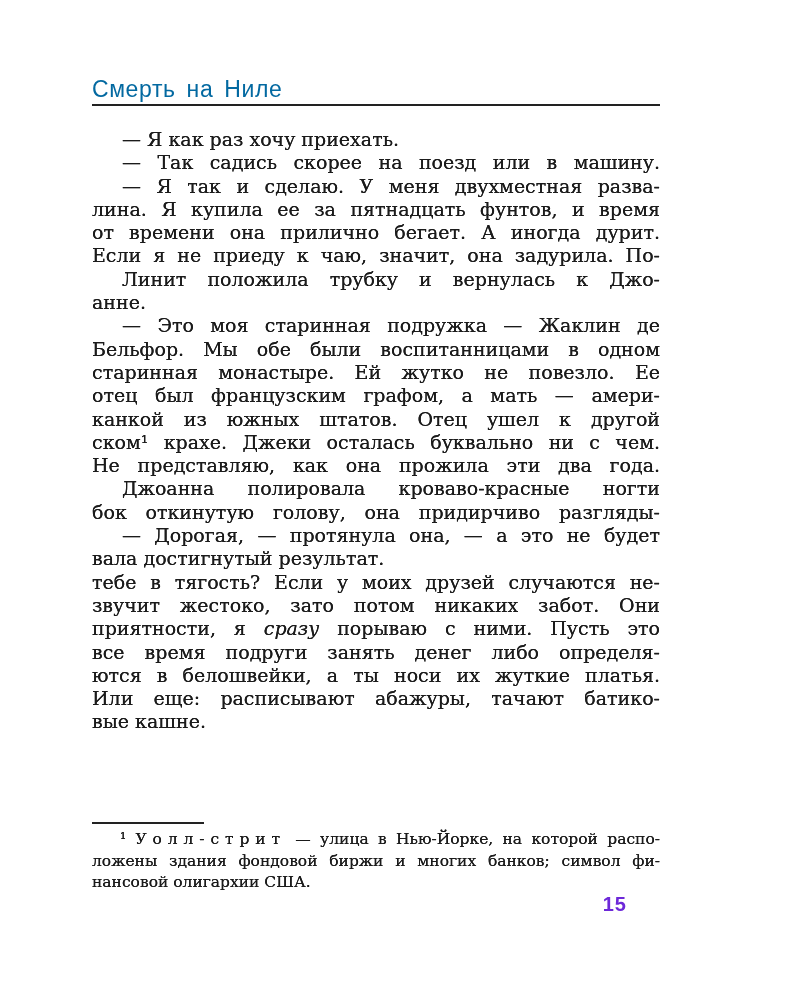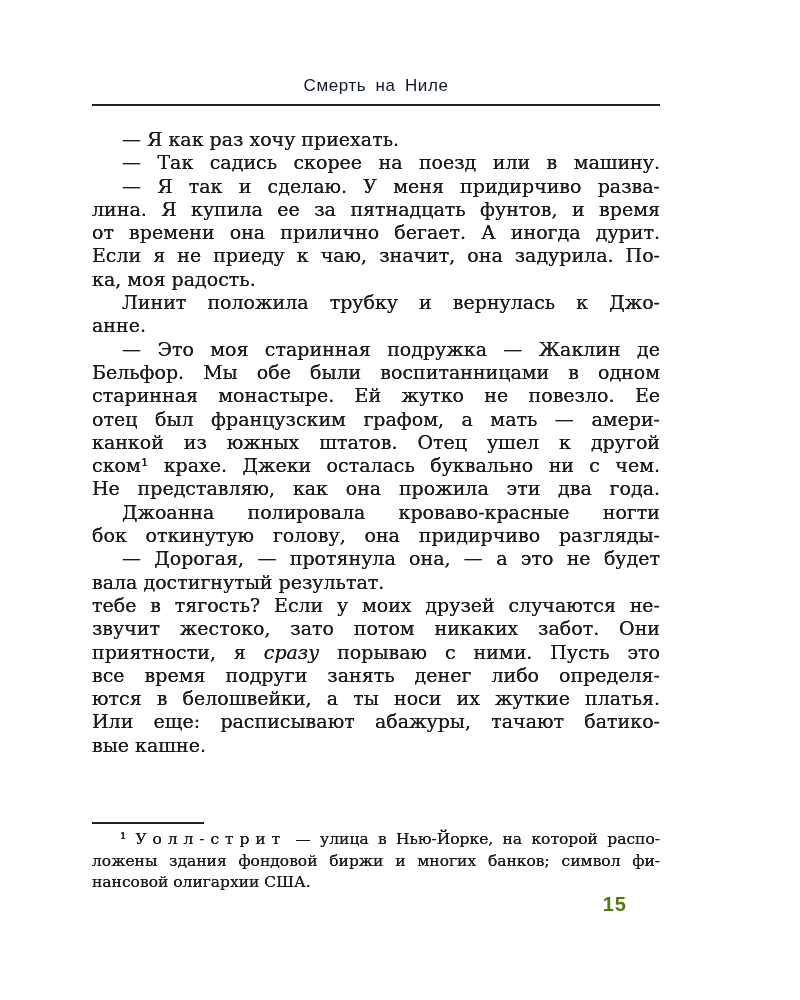--- a/index.html
+++ b/index.html
@@ -16,26 +16,26 @@
     height: 1000px;
     background: #ffffff;
     font-family: "DejaVu Serif", serif;
     color: #1b1b1b;
   }
   .running-header {
     position: absolute;
     top: 76px;
     left: 92px;
     width: 568px;
-    text-align: center;
+    text-align: left;
     font-family: "Liberation Sans", sans-serif;
-    font-size: 17px;
+    font-size: 23px;
     letter-spacing: 0.6px;
     word-spacing: 4px;
-    color: #0f172a;
+    color: #0369a1;
   }
   .header-rule {
     position: absolute;
     top: 104px;
     left: 92px;
     width: 568px;
     height: 2px;
     background: #222222;
   }
   .body-text {
@@ -78,38 +78,37 @@
   .footnote-text .line { height: 21.5px; }
   .footnote-text .line.indent { text-indent: 28px; }
   .page-number {
     position: absolute;
     top: 893px;
     right: 173px;
     font-family: "Liberation Sans", sans-serif;
     font-weight: bold;
     font-size: 20px;
     letter-spacing: 1px;
-    color: #4d7c0f;
+    color: #6d28d9;
   }
 </style>
 </head>
 <body>
 
 <div class="page" style="color: rgb(27, 27, 27);">
   <div class="running-header">Смерть на Ниле</div>
   <div class="header-rule"></div>
 
   <div class="body-text">
       <div class="line indent end"><span>— Я как раз хочу приехать.</span></div>
       <div class="line indent"><span>— Так садись скорее на поезд или в машину.</span></div>
-      <div class="line indent"><span>— Я так и сделаю. У меня придирчиво разва-</span></div>
+      <div class="line indent"><span>— Я так и сделаю. У меня двухместная разва-</span></div>
       <div class="line"><span>лина. Я купила ее за пятнадцать фунтов, и время</span></div>
       <div class="line"><span>от времени она прилично бегает. А иногда дурит.</span></div>
       <div class="line"><span>Если я не приеду к чаю, значит, она задурила. По-</span></div>
-      <div class="line end"><span>ка, моя радость.</span></div>
       <div class="line indent"><span>Линит положила трубку и вернулась к Джо-</span></div>
       <div class="line end"><span>анне.</span></div>
       <div class="line indent"><span>— Это моя старинная подружка — Жаклин де</span></div>
       <div class="line"><span>Бельфор. Мы обе были воспитанницами в одном</span></div>
       <div class="line"><span>старинная монастыре. Ей жутко не повезло. Ее</span></div>
       <div class="line"><span>отец был французским графом, а мать — амери-</span></div>
       <div class="line"><span>канкой из южных штатов. Отец ушел к другой</span></div>
       <div class="line"><span>ском¹ крахе. Джеки осталась буквально ни с чем.</span></div>
       <div class="line"><span>Не представляю, как она прожила эти два года.</span></div>
       <div class="line indent"><span>Джоанна полировала кроваво-красные ногти</span></div>

